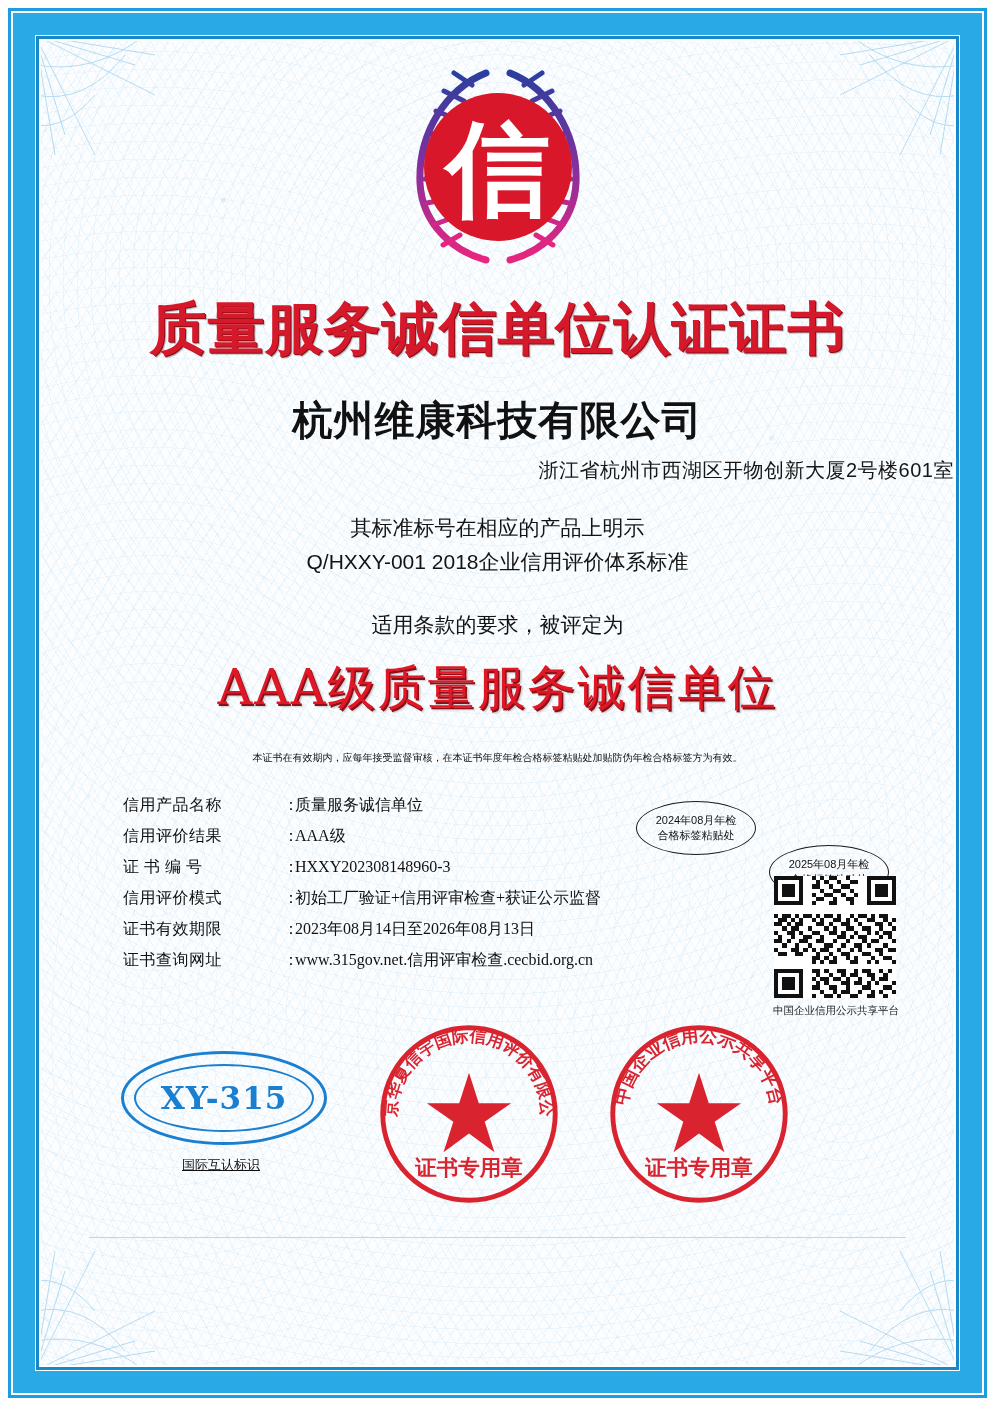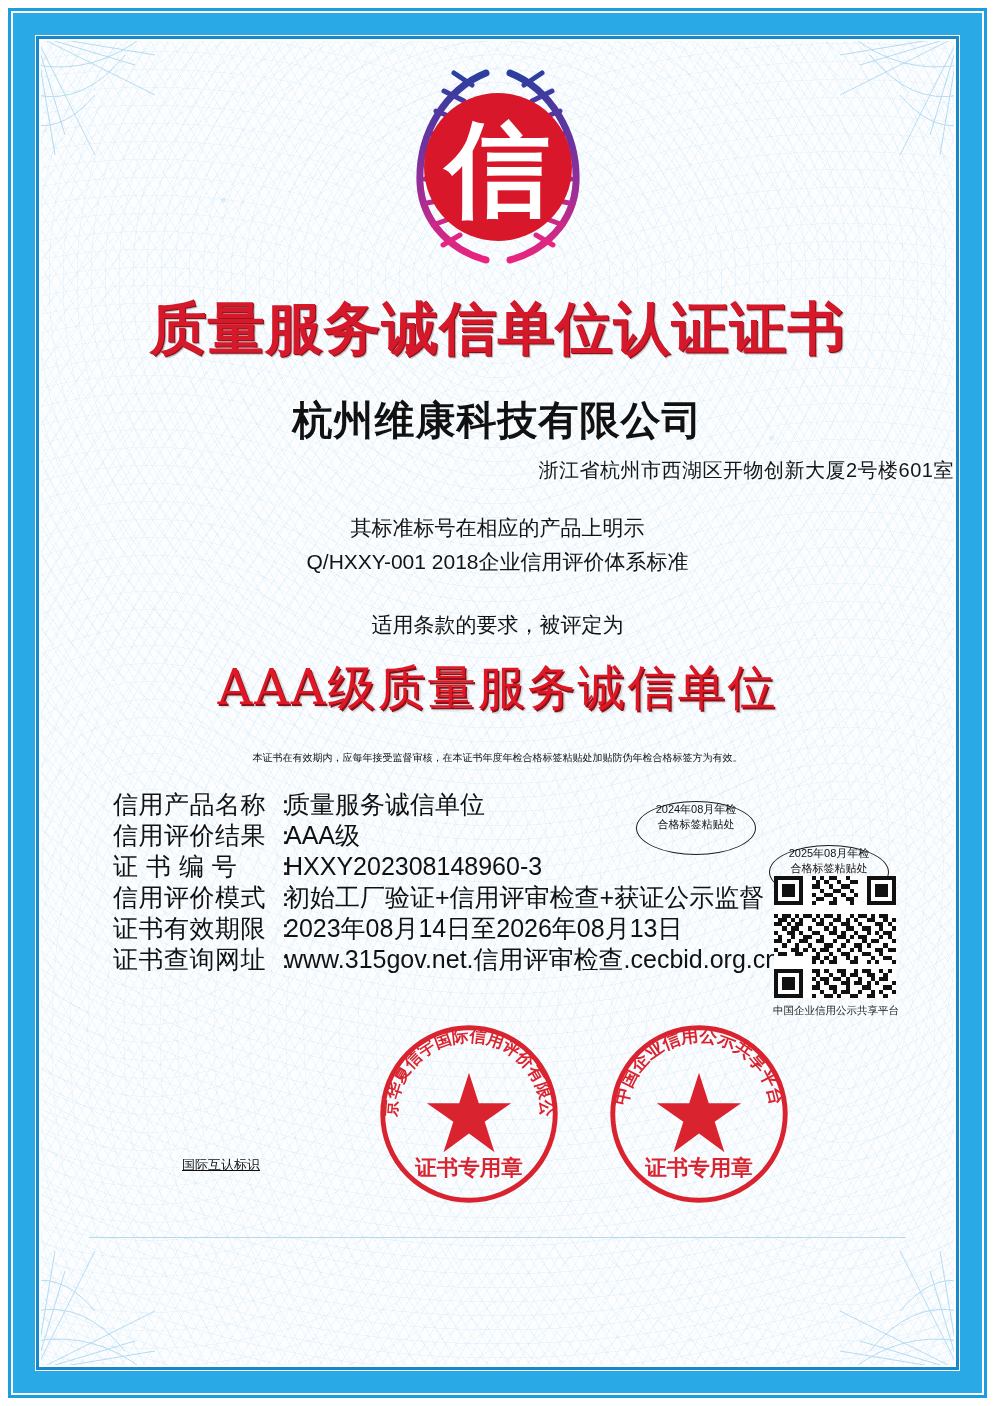--- a/index.html
+++ b/index.html
@@ -81,31 +81,31 @@
     font-size:48px;font-weight:normal;color:#e01826;letter-spacing:2px;
     text-shadow:1.5px 1.5px 0 #8d0f18, 3px 3px 2px rgba(0,0,0,.2);
   }
   .notice{
     position:absolute;left:60px;right:60px;top:710px;text-align:center;
     font-size:10px;color:#111;
   }
 
   
   .info{
-    position:absolute;left:72px;top:748px;font-size:25px;color:#111;line-height:31px;
+    position:absolute;left:82px;top:748px;font-size:16px;color:#111;line-height:31px;font-family:Liberation Serif, serif;
   }
   .info-row{display:flex;}
   .info-label{width:160px;letter-spacing:.5px;}
   .info-colon{width:12px;}
   .info-value{white-space:nowrap;}
 
   
   .year-stamp{
     position:absolute;width:118px;height:52px;border:1.6px solid #1a1a1a;border-radius:50%;
-    display:flex;flex-direction:column;align-items:center;justify-content:flex-start;
+    display:flex;flex-direction:column;align-items:center;justify-content:center;
     font-size:11px;color:#111;line-height:15px;background:transparent;
   }
   #year1{left:595px;top:760px;}
   #year2{left:728px;top:804px;}
 
   
   .qr-box{position:absolute;left:733px;top:835px;width:122px;height:122px;background:#fff;}
   .qr-caption{position:absolute;left:690px;top:963px;width:210px;text-align:center;font-size:10.5px;color:#222;}
 
   
@@ -436,20 +436,23 @@
             <rect x="12" y="28" width="2" height="1"></rect>
             <rect x="15" y="28" width="1" height="1"></rect>
             <rect x="18" y="28" width="2" height="1"></rect>
           <rect x="22" y="28" width="2" height="1"></rect>
             <rect x="26" y="28" width="1" height="1"></rect>
         </g>
       </svg>
     </div>
     <div class="qr-caption">中国企业信用公示共享平台</div>
 
+    <div class="xy-badge">
+      <div class="xy-badge-inner">XY-315</div>
+    </div>
     <div class="xy-caption">国际互认标识</div>
 
     <div class="seal" id="seal1">
       <svg width="196" height="196" viewBox="0 0 200 200">
         <defs>
           <path id="arc1" d="M 26 100 A 74 74 0 0 1 174 100"></path>
         </defs>
         <circle cx="100" cy="100" r="88" fill="none" stroke="#d9242f" stroke-width="5"></circle>
         <text font-family="'DejaVu Sans','Liberation Sans',sans-serif" font-size="17" font-weight="bold" fill="#d9242f">
           <textPath href="#arc1" startOffset="50%" text-anchor="middle">北京华夏信宇国际信用评价有限公司</textPath>

